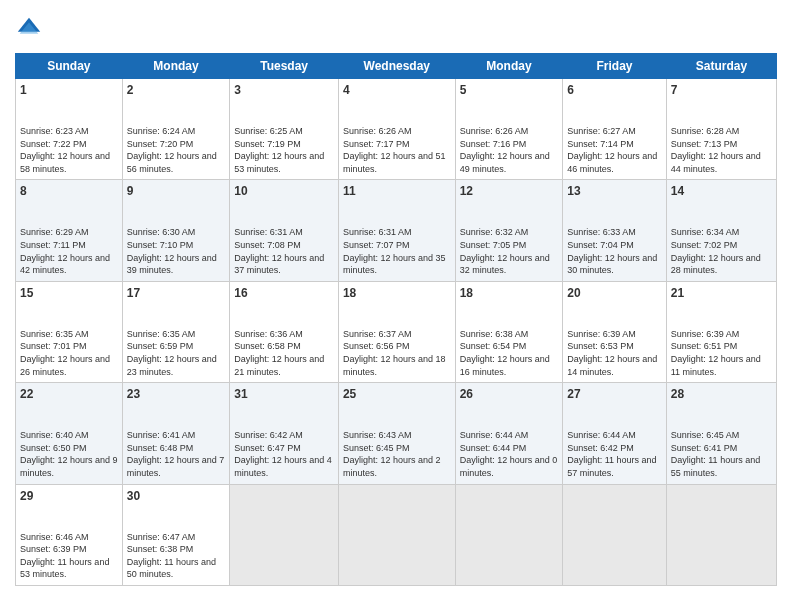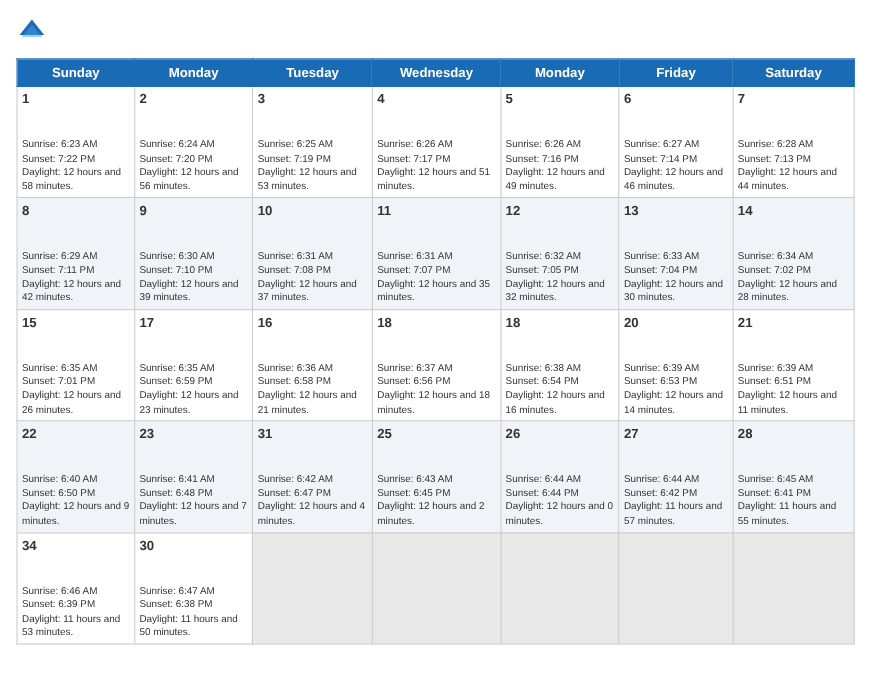--- a/index.html
+++ b/index.html
@@ -242,21 +242,21 @@
             <span class="day-number">27</span>
             <div class="day-info">Sunrise: 6:44 AM<br>Sunset: 6:42 PM<br>Daylight: 11 hours and 57 minutes.</div>
           </td>
           <td>
             <span class="day-number">28</span>
             <div class="day-info">Sunrise: 6:45 AM<br>Sunset: 6:41 PM<br>Daylight: 11 hours and 55 minutes.</div>
           </td>
         </tr>
         <tr>
           <td>
-            <span class="day-number">34</span>
+            <span class="day-number">29</span>
             <div class="day-info">Sunrise: 6:46 AM<br>Sunset: 6:39 PM<br>Daylight: 11 hours and 53 minutes.</div>
           </td>
           <td>
             <span class="day-number">30</span>
             <div class="day-info">Sunrise: 6:47 AM<br>Sunset: 6:38 PM<br>Daylight: 11 hours and 50 minutes.</div>
           </td>
           <td class="empty"></td>
           <td class="empty"></td>
           <td class="empty"></td>
           <td class="empty"></td>

